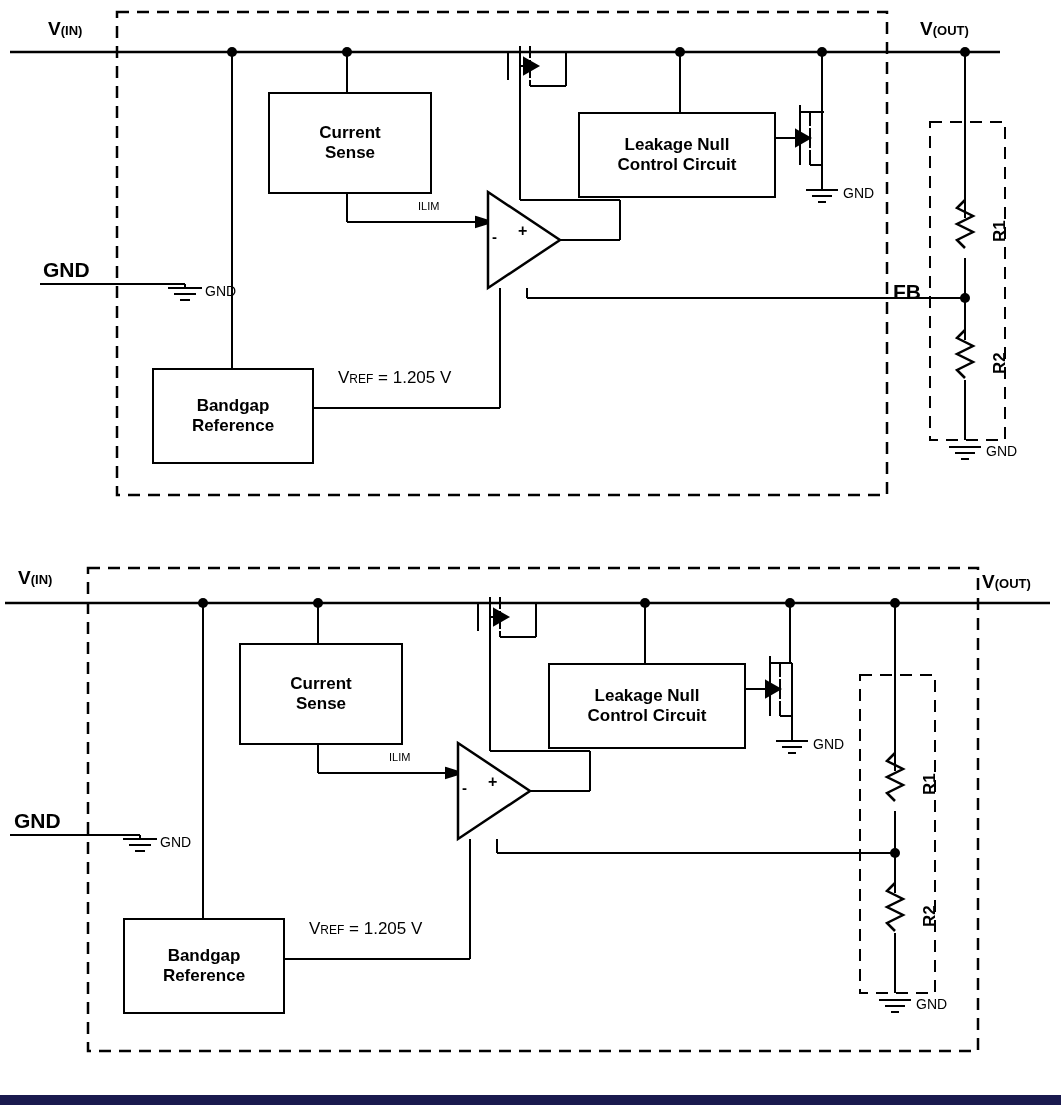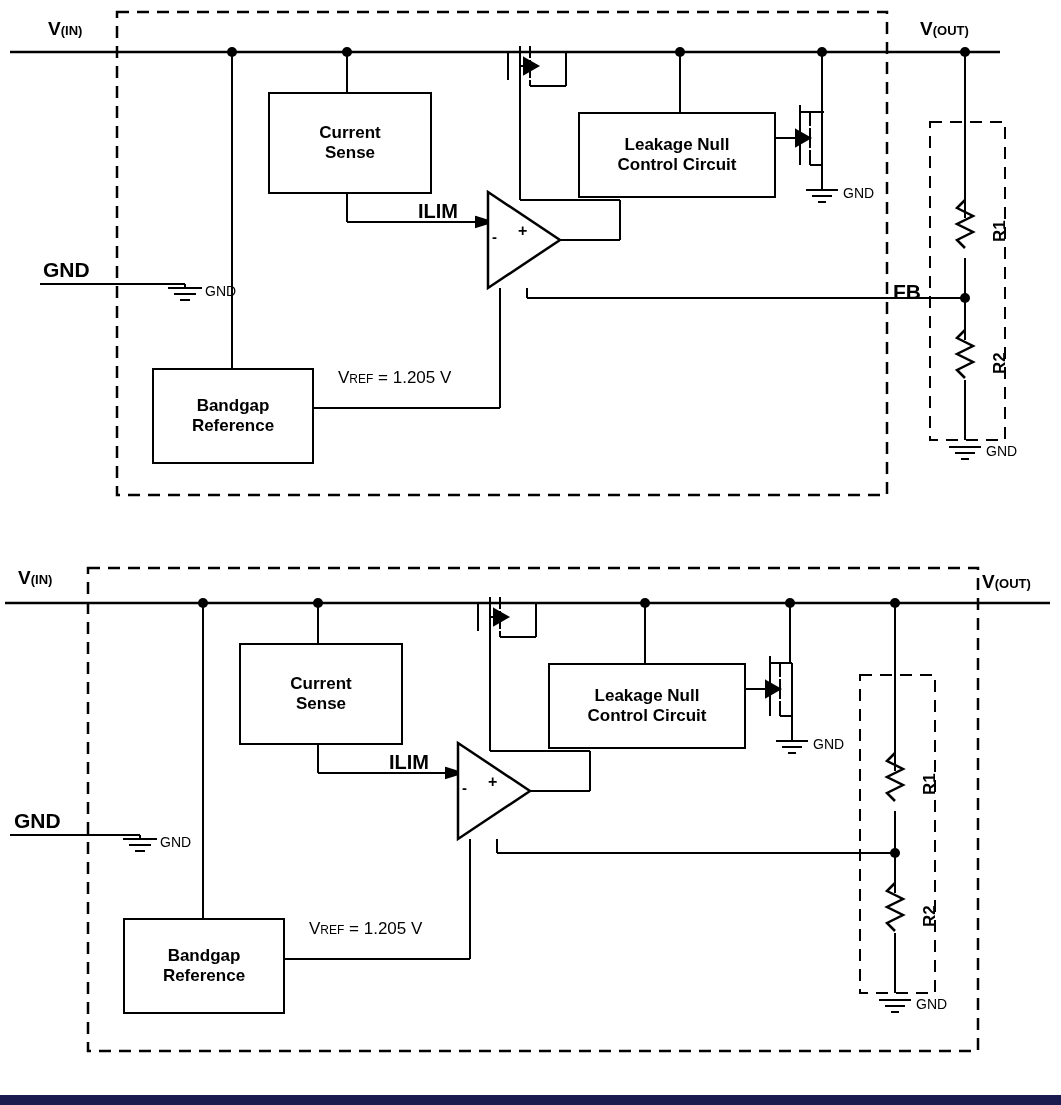--- a/index.html
+++ b/index.html
@@ -15,21 +15,21 @@
     background:#fff;
     display:flex;align-items:center;justify-content:center;
     text-align:center;
     font-weight:bold;
     font-size:17px;
     line-height:1.15;
   }
   .lbl{position:absolute;font-weight:bold;font-size:19px;white-space:nowrap;}
   .lbl .sub{font-size:13px;vertical-align:baseline;}
   .gndlbl{position:absolute;font-size:14px;font-weight:bold;white-space:nowrap;}
-  .smalllbl{position:absolute;font-size:20px;font-weight:bold;white-space:nowrap;}
+  .smalllbl{position:absolute;font-size:11px;font-weight:normal;white-space:nowrap;}
   .vreflbl{position:absolute;font-size:17px;font-weight:normal;white-space:nowrap;}
   .vreflbl .sub{font-size:12px;}
   .rlbl{position:absolute;font-size:17px;font-weight:bold;white-space:nowrap;
         transform:rotate(-90deg);transform-origin:left top;}
   .caption{position:absolute;width:100%;text-align:center;font-weight:bold;font-size:21px;}
   .bottombar{position:absolute;left:0;width:1061px;height:10px;background:#1a1a4e;}
 </style>
 </head>
 <body>
 

